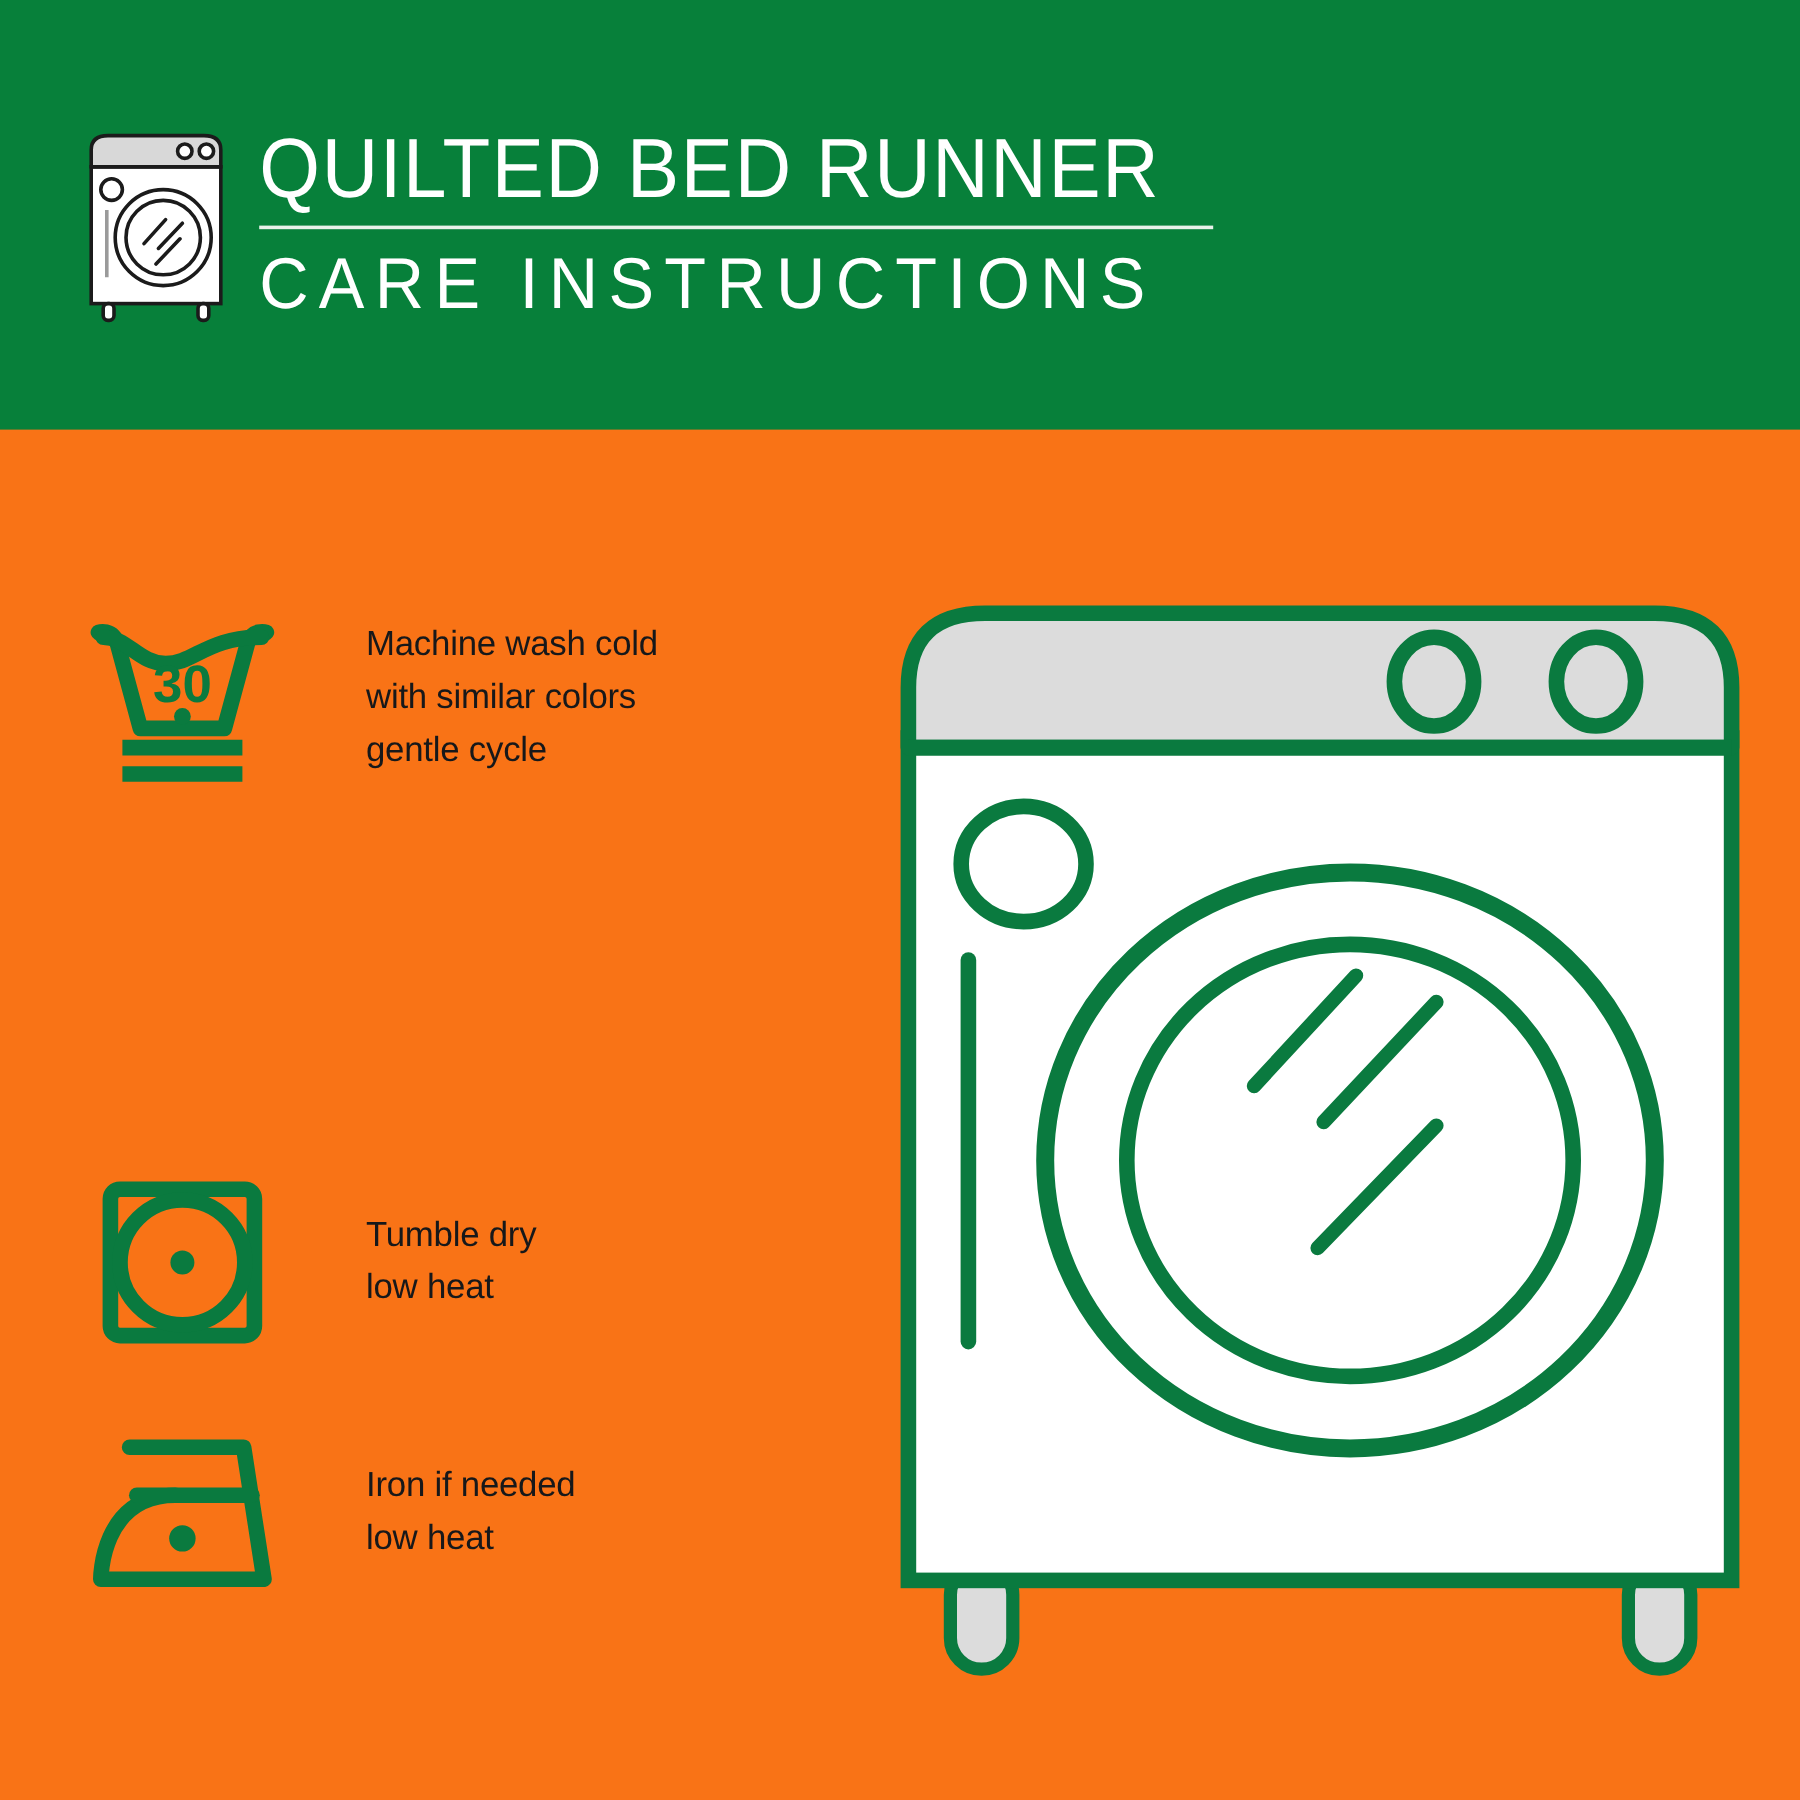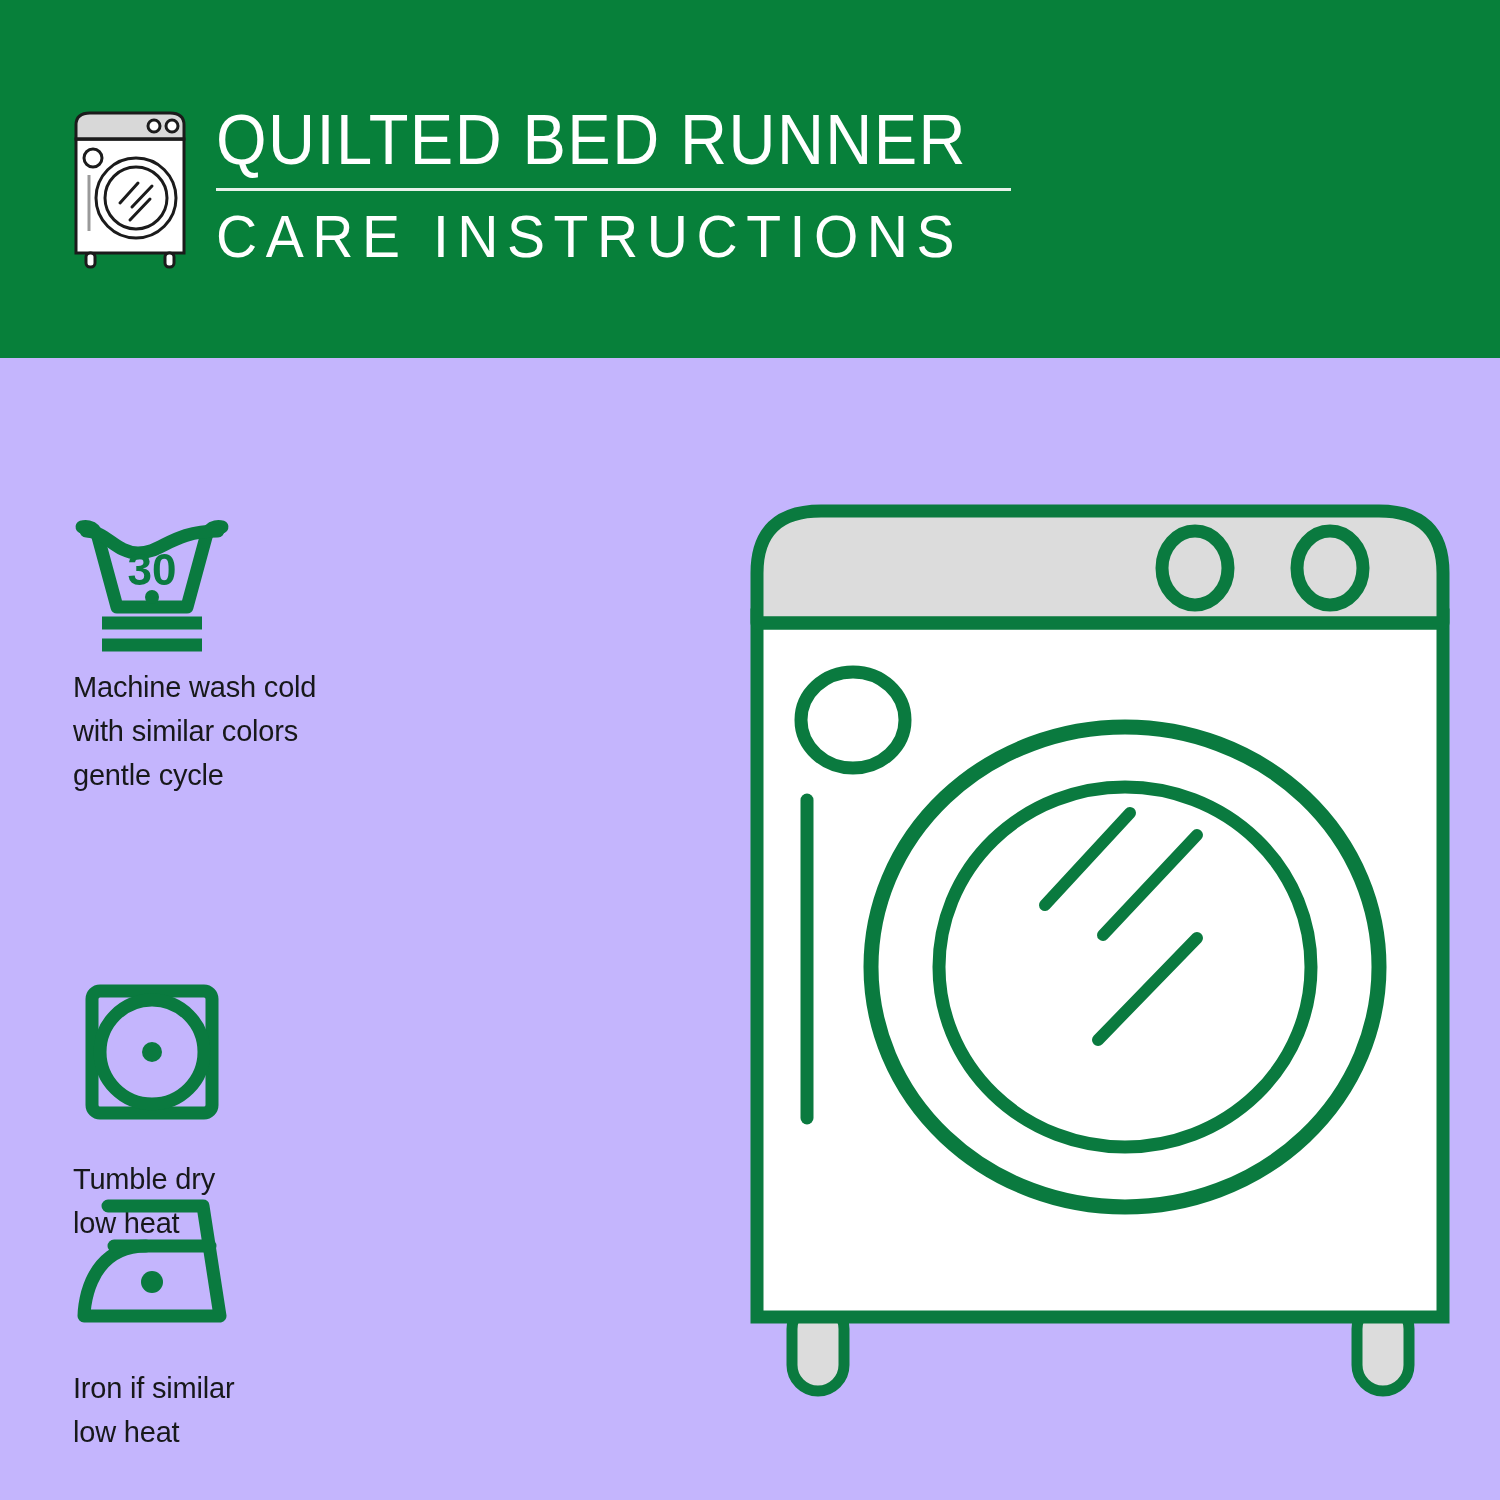--- a/index.html
+++ b/index.html
@@ -10,21 +10,21 @@
     width: 1500px;
     height: 1500px;
     background: #ffffff;
     font-family: "Liberation Sans", sans-serif;
     overflow: hidden;
   }
   .page {
     position: relative;
     width: 1500px;
     height: 1500px;
-    background: #c4b5fd;
+    background: #f97316;
   }
 
   
   .header {
     position: absolute;
     left: 0;
     top: 0;
     width: 1500px;
     height: 358px;
     background: #07803A;
@@ -80,21 +80,20 @@
     width: 700px;
     height: 1142px;
   }
   .care-row {
     position: absolute;
     left: 0;
     width: 700px;
     height: 200px;
     display: flex;
     align-items: flex-start;
-    flex-direction: column;
   }
   .care-row.r0 { top: 155px; }
   .care-row.r1 { top: 370px; }
   .care-row.r2 { top: 619px; }
   .care-row.r3 { top: 830px; }
 
   .care-symbol {
     position: relative;
     width: 160px;
     height: 150px;
@@ -208,21 +207,21 @@
     <div class="care-row r3">
       <div class="care-symbol">
         <svg viewBox="0 0 160 150" width="160" height="150">
           <g fill="none" stroke="#0A7A3F" stroke-width="13" stroke-linecap="round" stroke-linejoin="round">
             <path d="M36 18 L131 18 L148 128 L12 128 C12 128 12 58 74 58"></path>
             <line x1="42" y1="58" x2="138" y2="58"></line>
           </g>
           <circle cx="80" cy="94" r="11" fill="#0A7A3F"></circle>
         </svg>
       </div>
-      <div class="care-label">Iron if similar
+      <div class="care-label">Iron if needed
 low heat</div>
     </div>
 
   </div>
 
   <div class="machine-illustration">
     <svg viewBox="0 0 730 920" width="730" height="920">
 
       <g>
         <rect x="57" y="808" width="52" height="88" rx="26" ry="26" fill="#dcdcdc" stroke="#0A7A3F" stroke-width="11"></rect>

